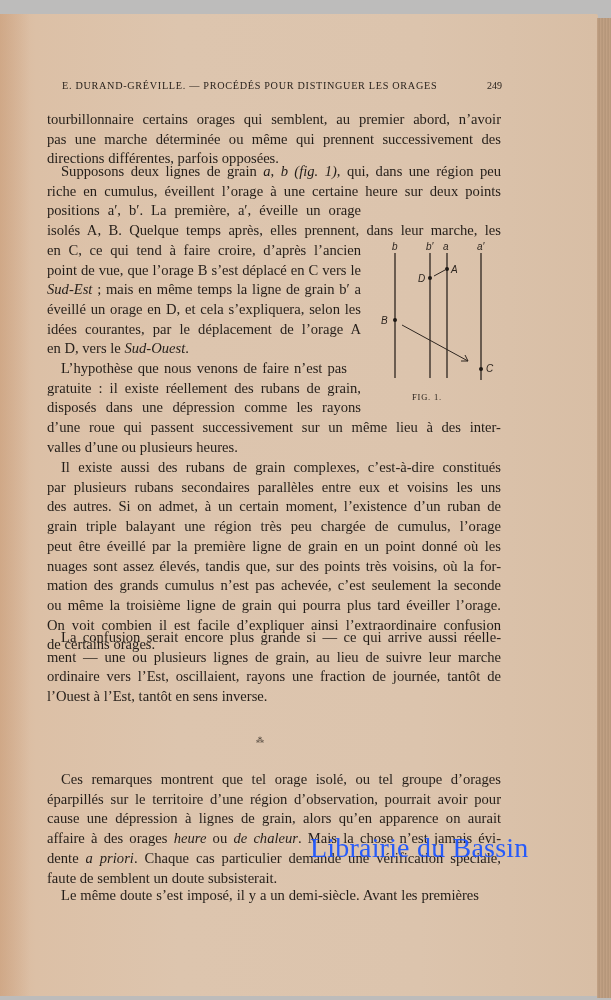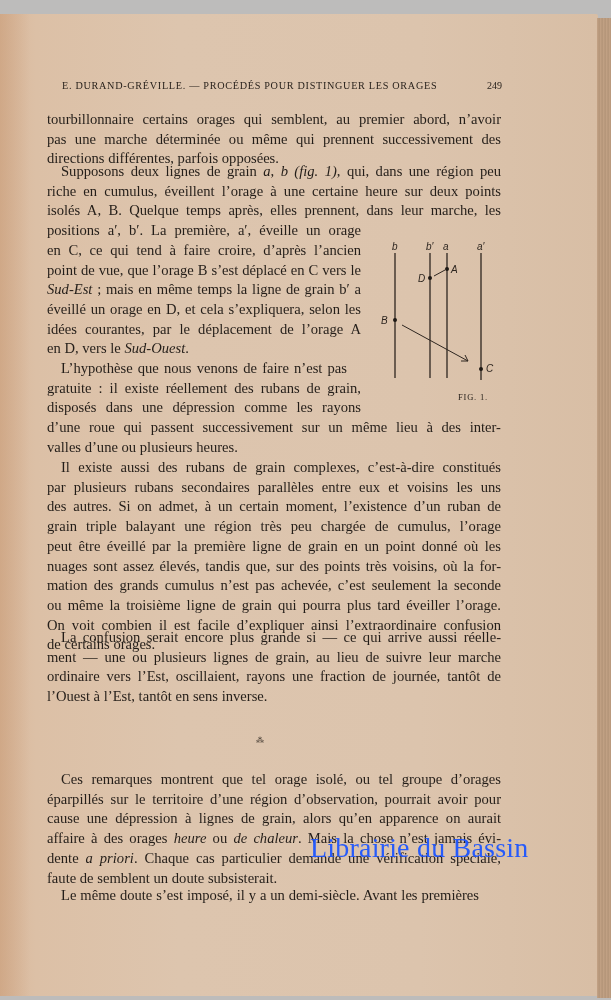--- a/index.html
+++ b/index.html
@@ -34,21 +34,21 @@
   }
   .running-head .pno { font-size: 10px; letter-spacing: 0; }
   .p { position: absolute; left: 0; margin: 0; text-align: justify; text-align-last: left; }
   .line { display: block; text-align: justify; text-align-last: justify; white-space: nowrap; }
   .line.last { text-align-last: left; }
   .ind { text-indent: 14px; }
   i { font-style: italic; }
   .fig { position: absolute; left: 370px; top: 238px; width: 140px; height: 170px; }
   .fig-caption {
     position: absolute; left: 412px; top: 392px; font-size: 8.5px; letter-spacing: 0.8px;
-    color: #2a231d; font-family: "Liberation Serif", serif; margin-left: 46px;
+    color: #2a231d; font-family: "Liberation Serif", serif;
   }
   .asterism {
     position: absolute; left: 250px; top: 737px; width: 20px; height: 20px;
     font-size: 8px; color: #3a322a; line-height: 7px; text-align: center;
   }
   .watermark {
     position: absolute; left: 310px; top: 832px; font-family: Liberation Serif, serif;
     font-size: 28px; color: #1e56ff; letter-spacing: 0.2px; opacity: 0.95;
   }
 </style>
@@ -71,22 +71,22 @@
 
   <div class="p" style="top:102px;width:454px;margin-top:8px;">
     <span class="line">tourbillonnaire certains orages qui semblent, au premier abord, n’avoir</span>
     <span class="line">pas une marche déterminée ou même qui prennent successivement des</span>
     <span class="line last">directions différentes, parfois opposées.</span>
   </div>
 
   <div class="p" style="top:162px;width:454px;">
     <span class="line ind">Supposons deux lignes de grain <i>a</i>, <i>b</i> <i>(fig. 1)</i>, qui, dans une région peu</span>
     <span class="line">riche en cumulus, éveillent l’orage à une certaine heure sur deux points</span>
+    <span class="line" style="width:314px">positions a′, b′. La première, a′, éveille un orage</span>
     <span class="line">isolés A, B. Quelque temps après, elles prennent, dans leur marche, les</span>
-    <span class="line" style="width:314px">positions a′, b′. La première, a′, éveille un orage</span>
     <span class="line" style="width:314px">en C, ce qui tend à faire croire, d’après l’ancien</span>
     <span class="line" style="width:314px">point de vue, que l’orage B s’est déplacé en C vers le</span>
     <span class="line" style="width:314px"><i>Sud-Est</i> ; mais en même temps la ligne de grain b′ a</span>
     <span class="line" style="width:314px">éveillé un orage en D, et cela s’expliquera, selon les</span>
     <span class="line" style="width:314px">idées courantes, par le déplacement de l’orage A</span>
     <span class="line last" style="width:314px">en D, vers le <i>Sud-Ouest</i>.</span>
   </div>
 
   <div class="p" style="top:359px;width:454px;">
     <span class="line ind" style="width:300px">L’hypothèse que nous venons de faire n’est pas</span>

